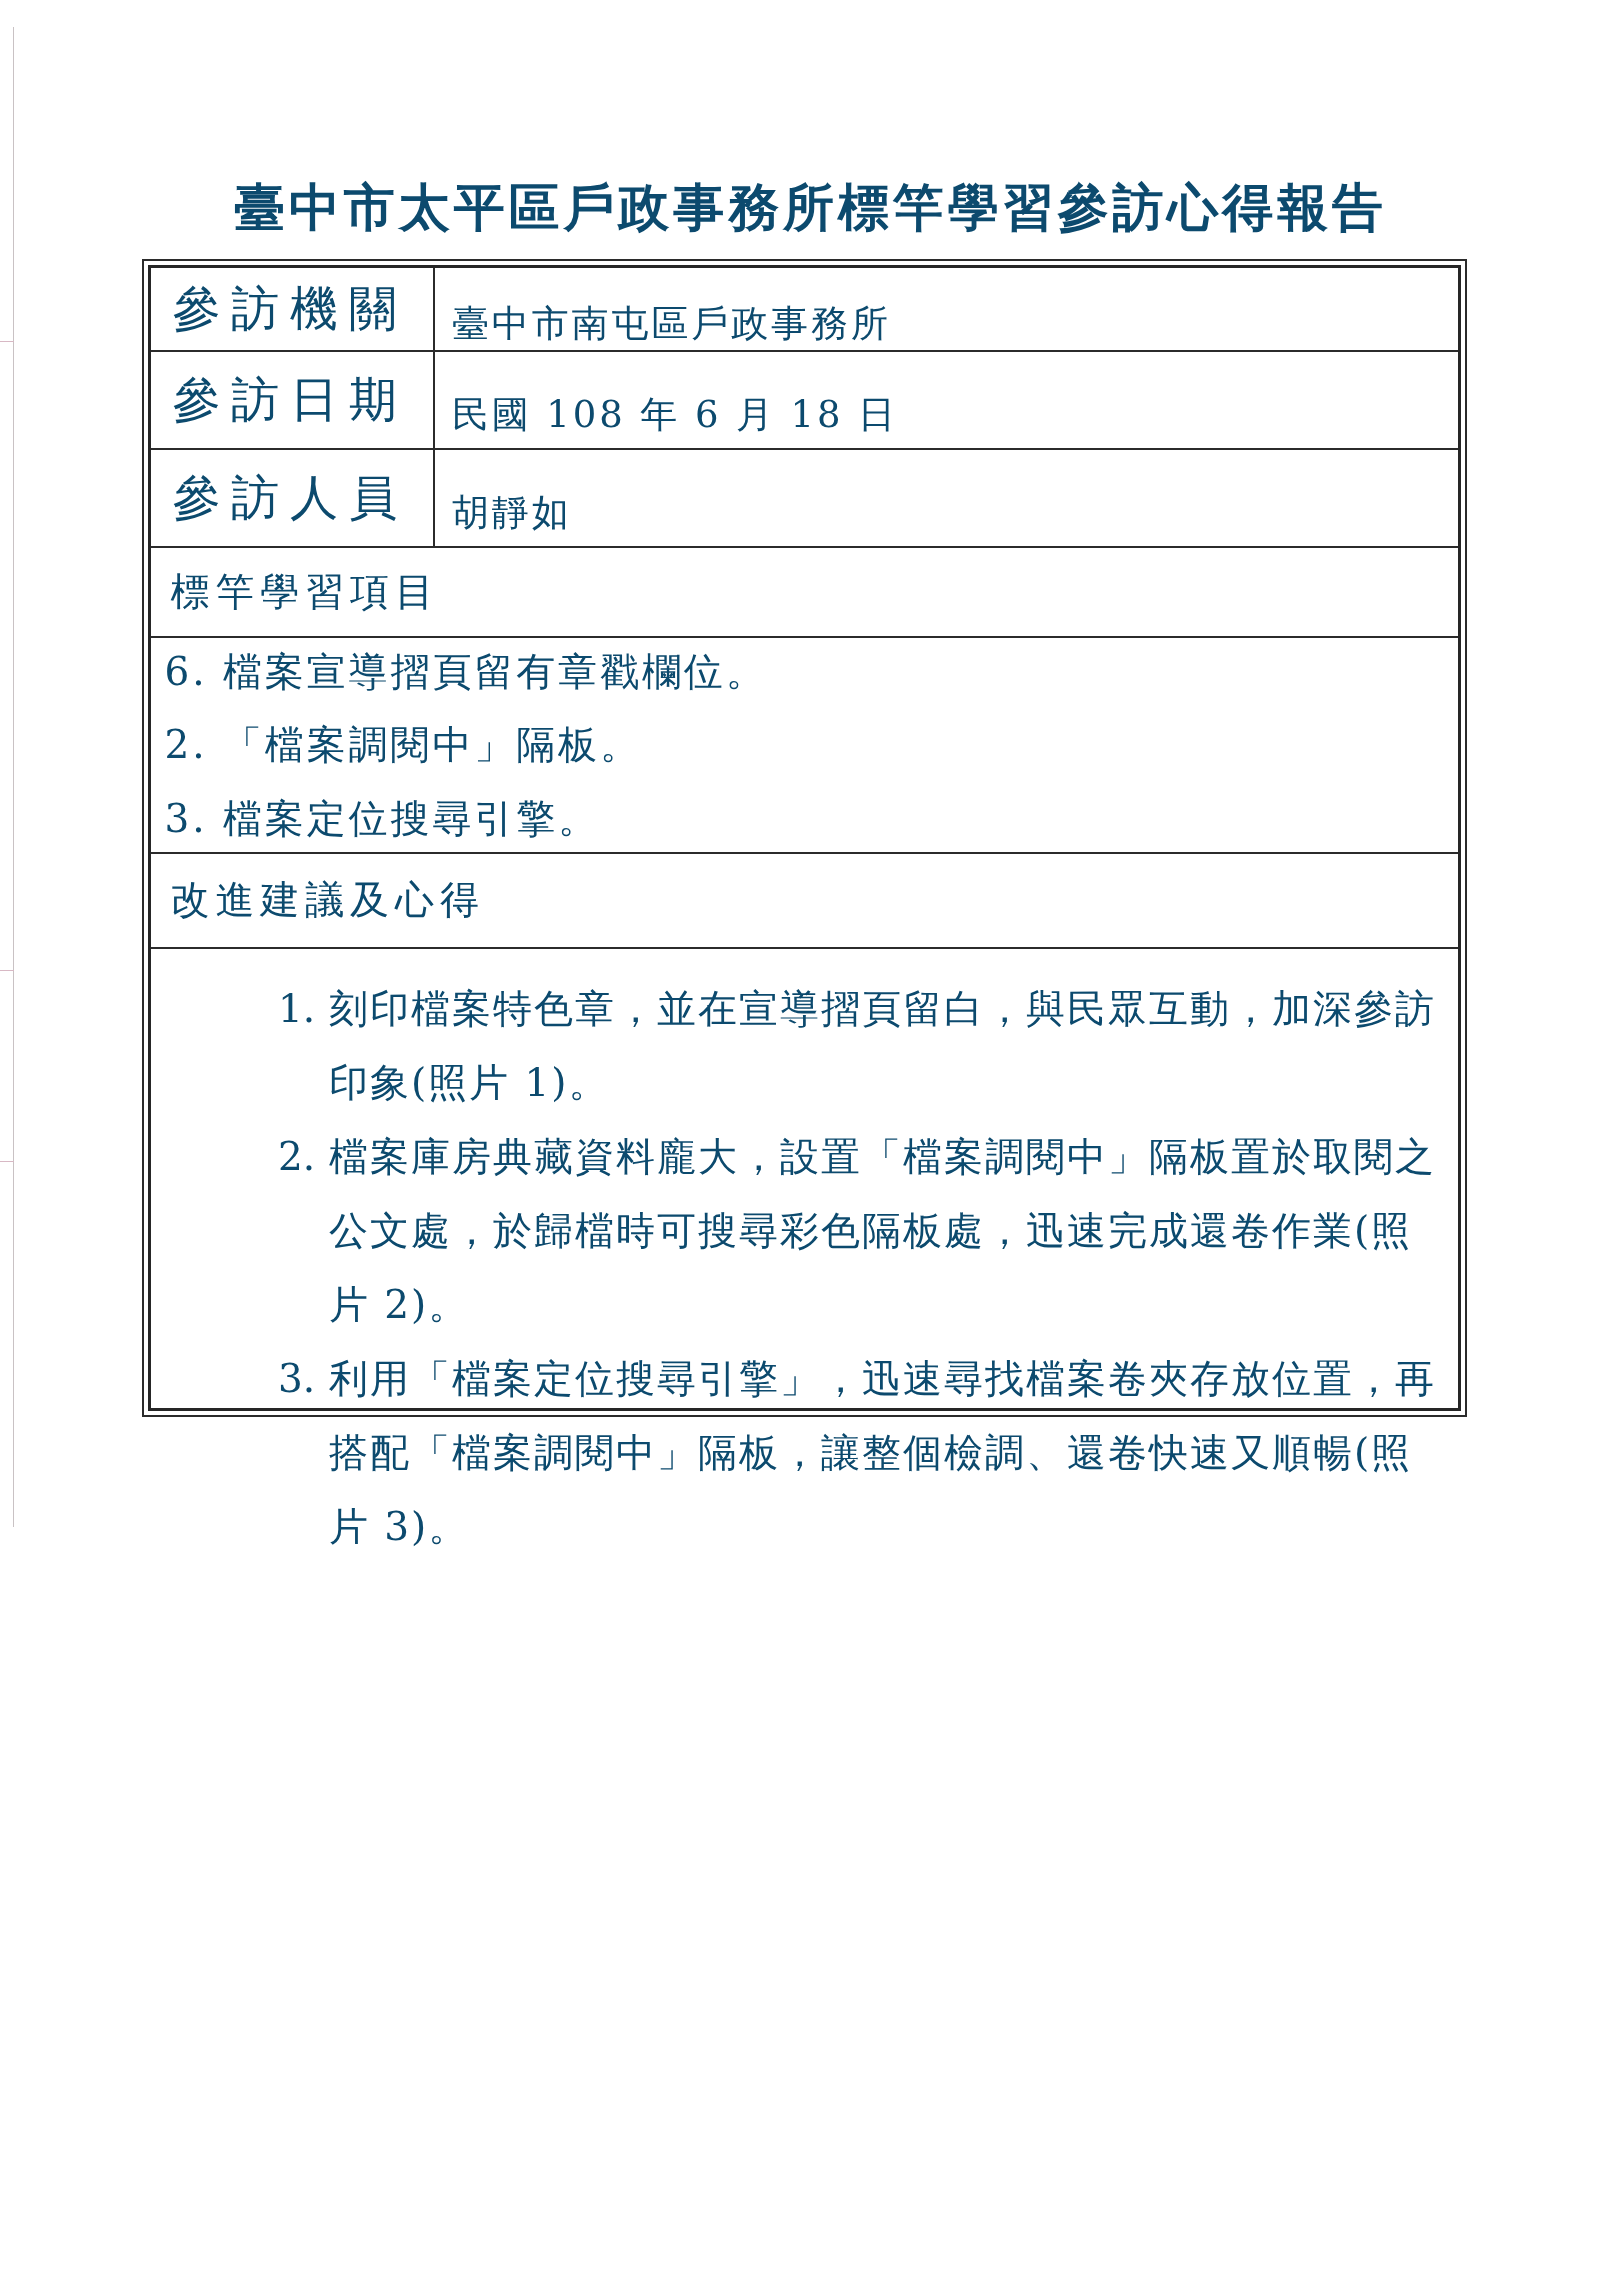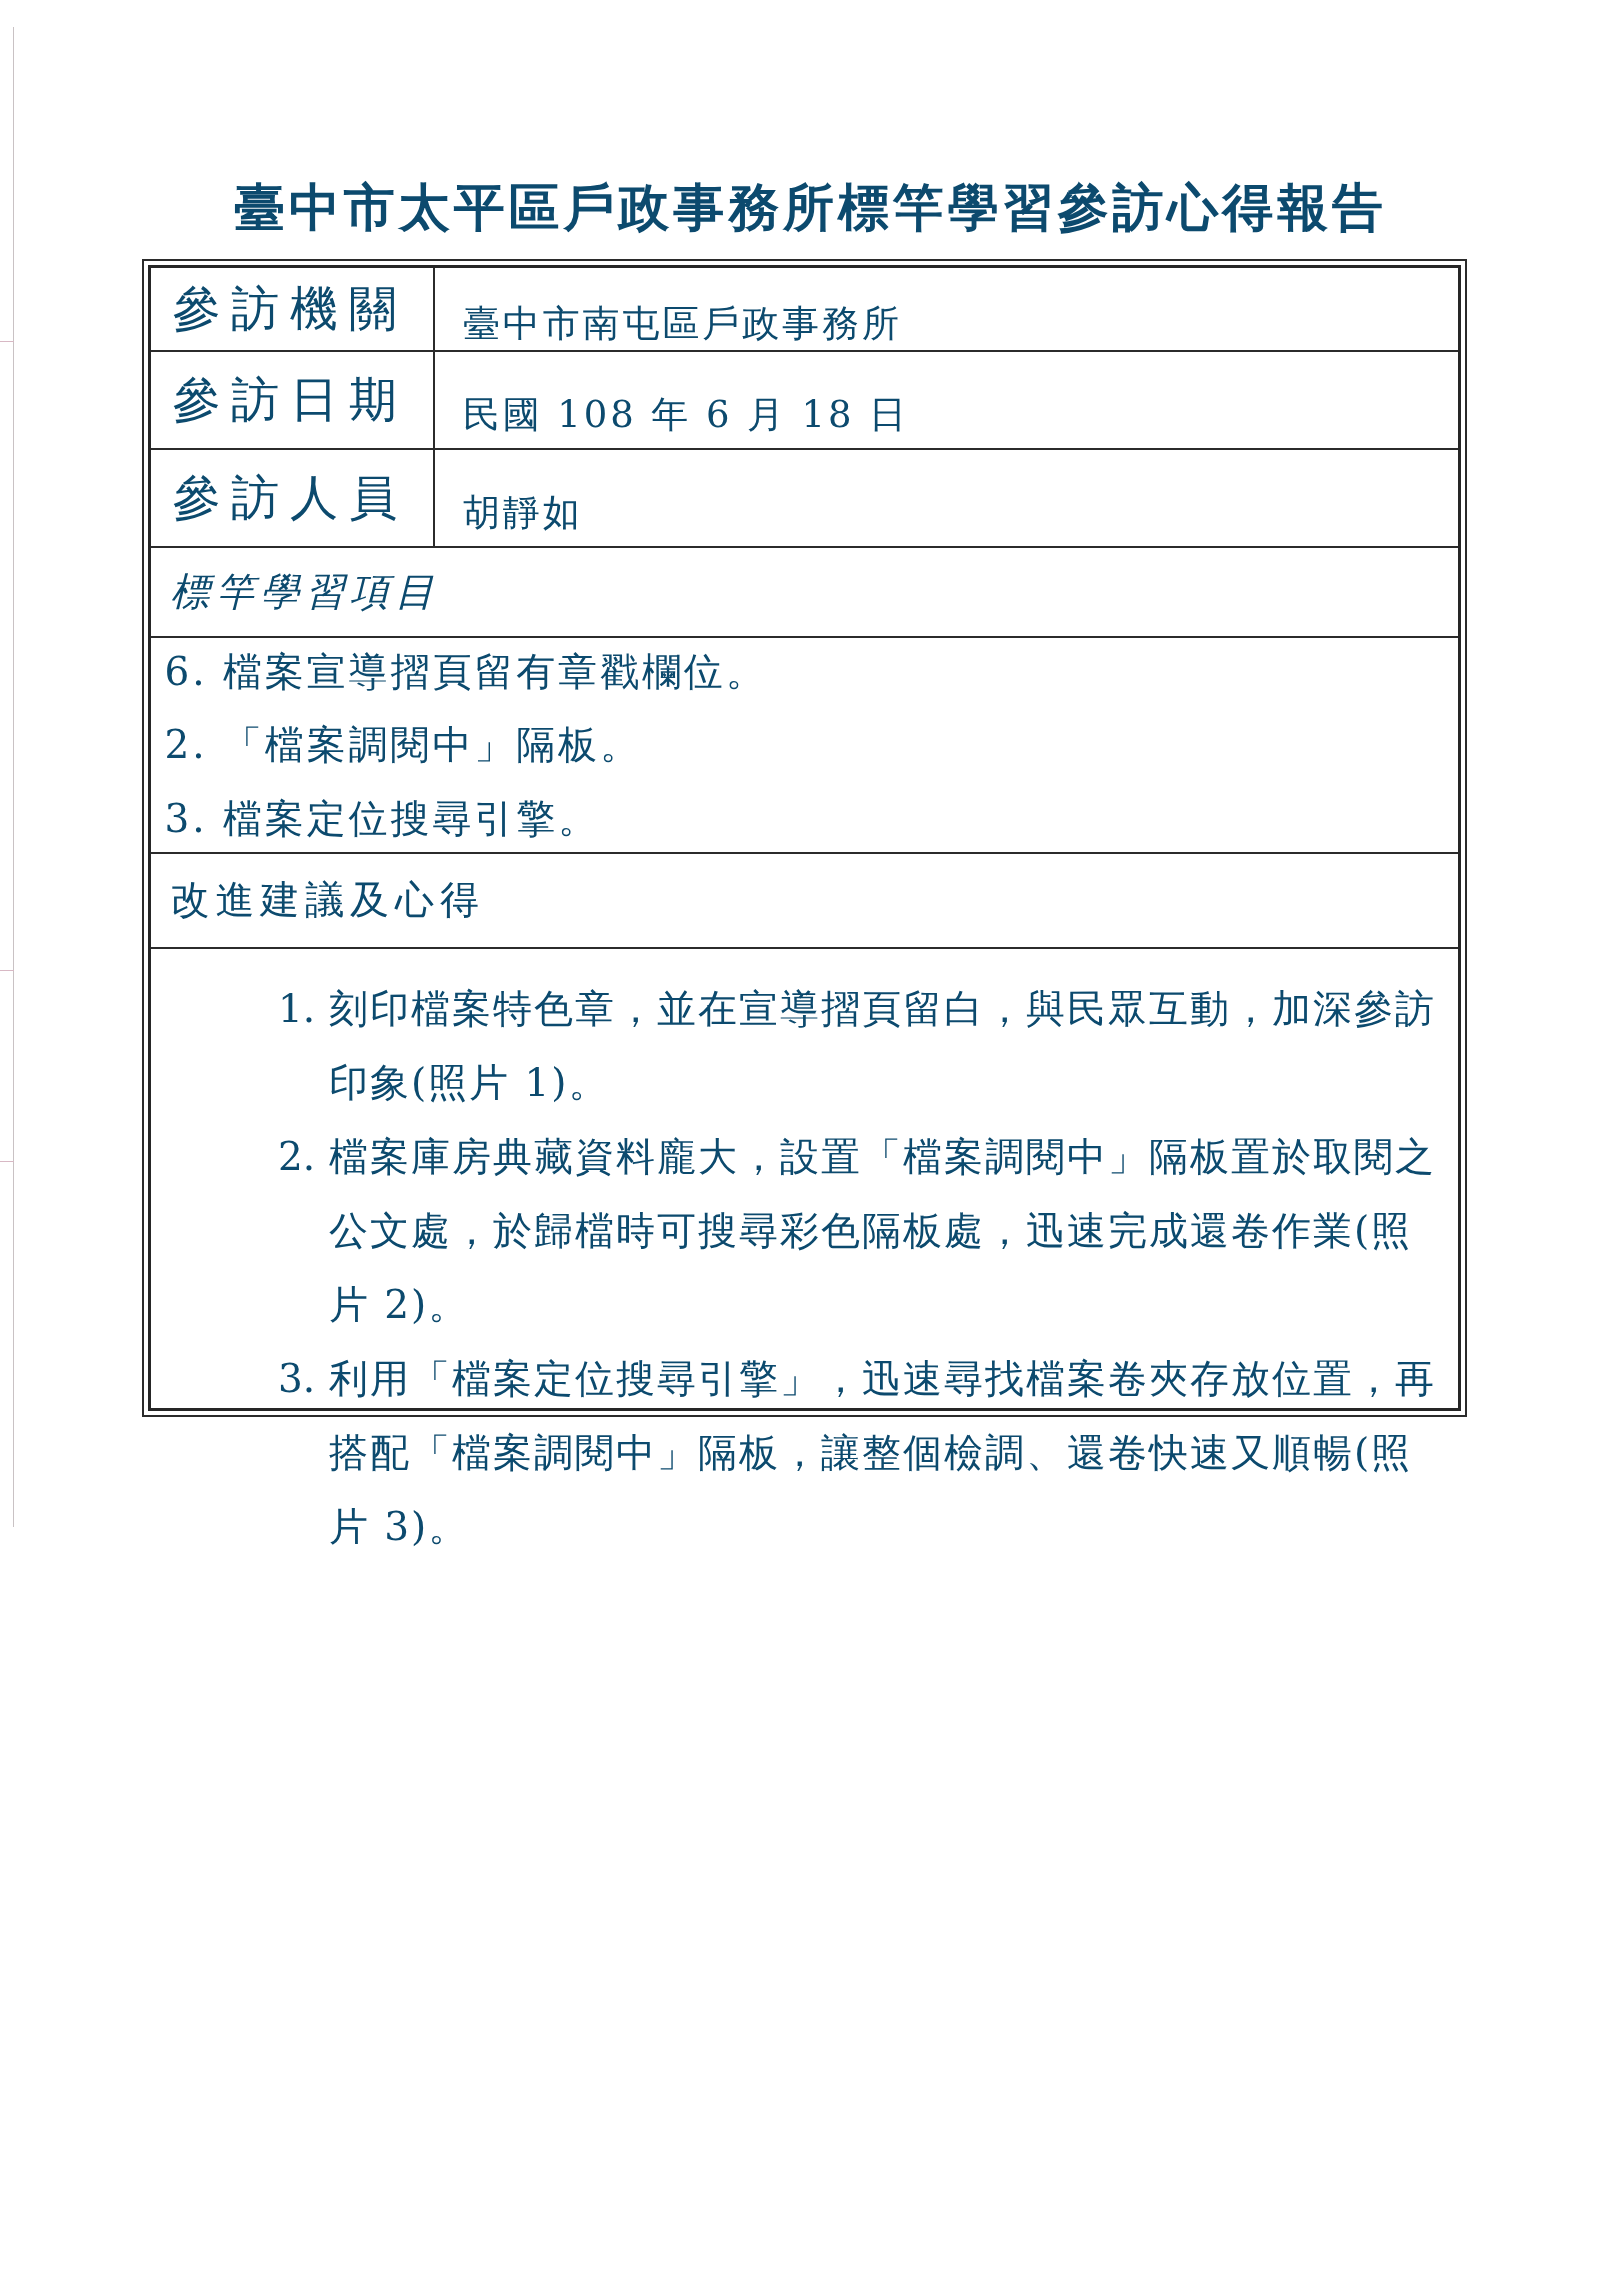--- a/index.html
+++ b/index.html
@@ -52,40 +52,40 @@
     border: 3.9px solid #262626;
   }
   .row {
     display: flex;
     border-bottom: 2.9px solid #2b2b2b;
   }
   .row:last-child { border-bottom: none; }
   .r1 { height: 84px; }
   .r2 { height: 98px; }
   .r3 { height: 98px; }
-  .r4 { height: 90px; font-style: italic; }
+  .r4 { height: 90px; }
   .r5 { height: 216px; }
   .r6 { height: 95px; }
   .r7 { height: 459px; }
   .cell-label {
     width: 284px;
     flex: 0 0 284px;
     border-right: 2.9px solid #2b2b2b;
     display: flex;
     align-items: center;
     padding-left: 21.6px;
     font-size: 48px;
     letter-spacing: 10.8px;
     white-space: nowrap;
   }
   .cell-value {
     flex: 1;
     display: flex;
     align-items: center;
-    padding-left: 28px;
+    padding-left: 17px;
     font-size: 37px;
     letter-spacing: 2.9px;
     white-space: nowrap;
     margin-top: 30px;
   }
   .section-header {
     flex: 1;
     display: flex;
     align-items: center;
     padding-left: 19.6px;

